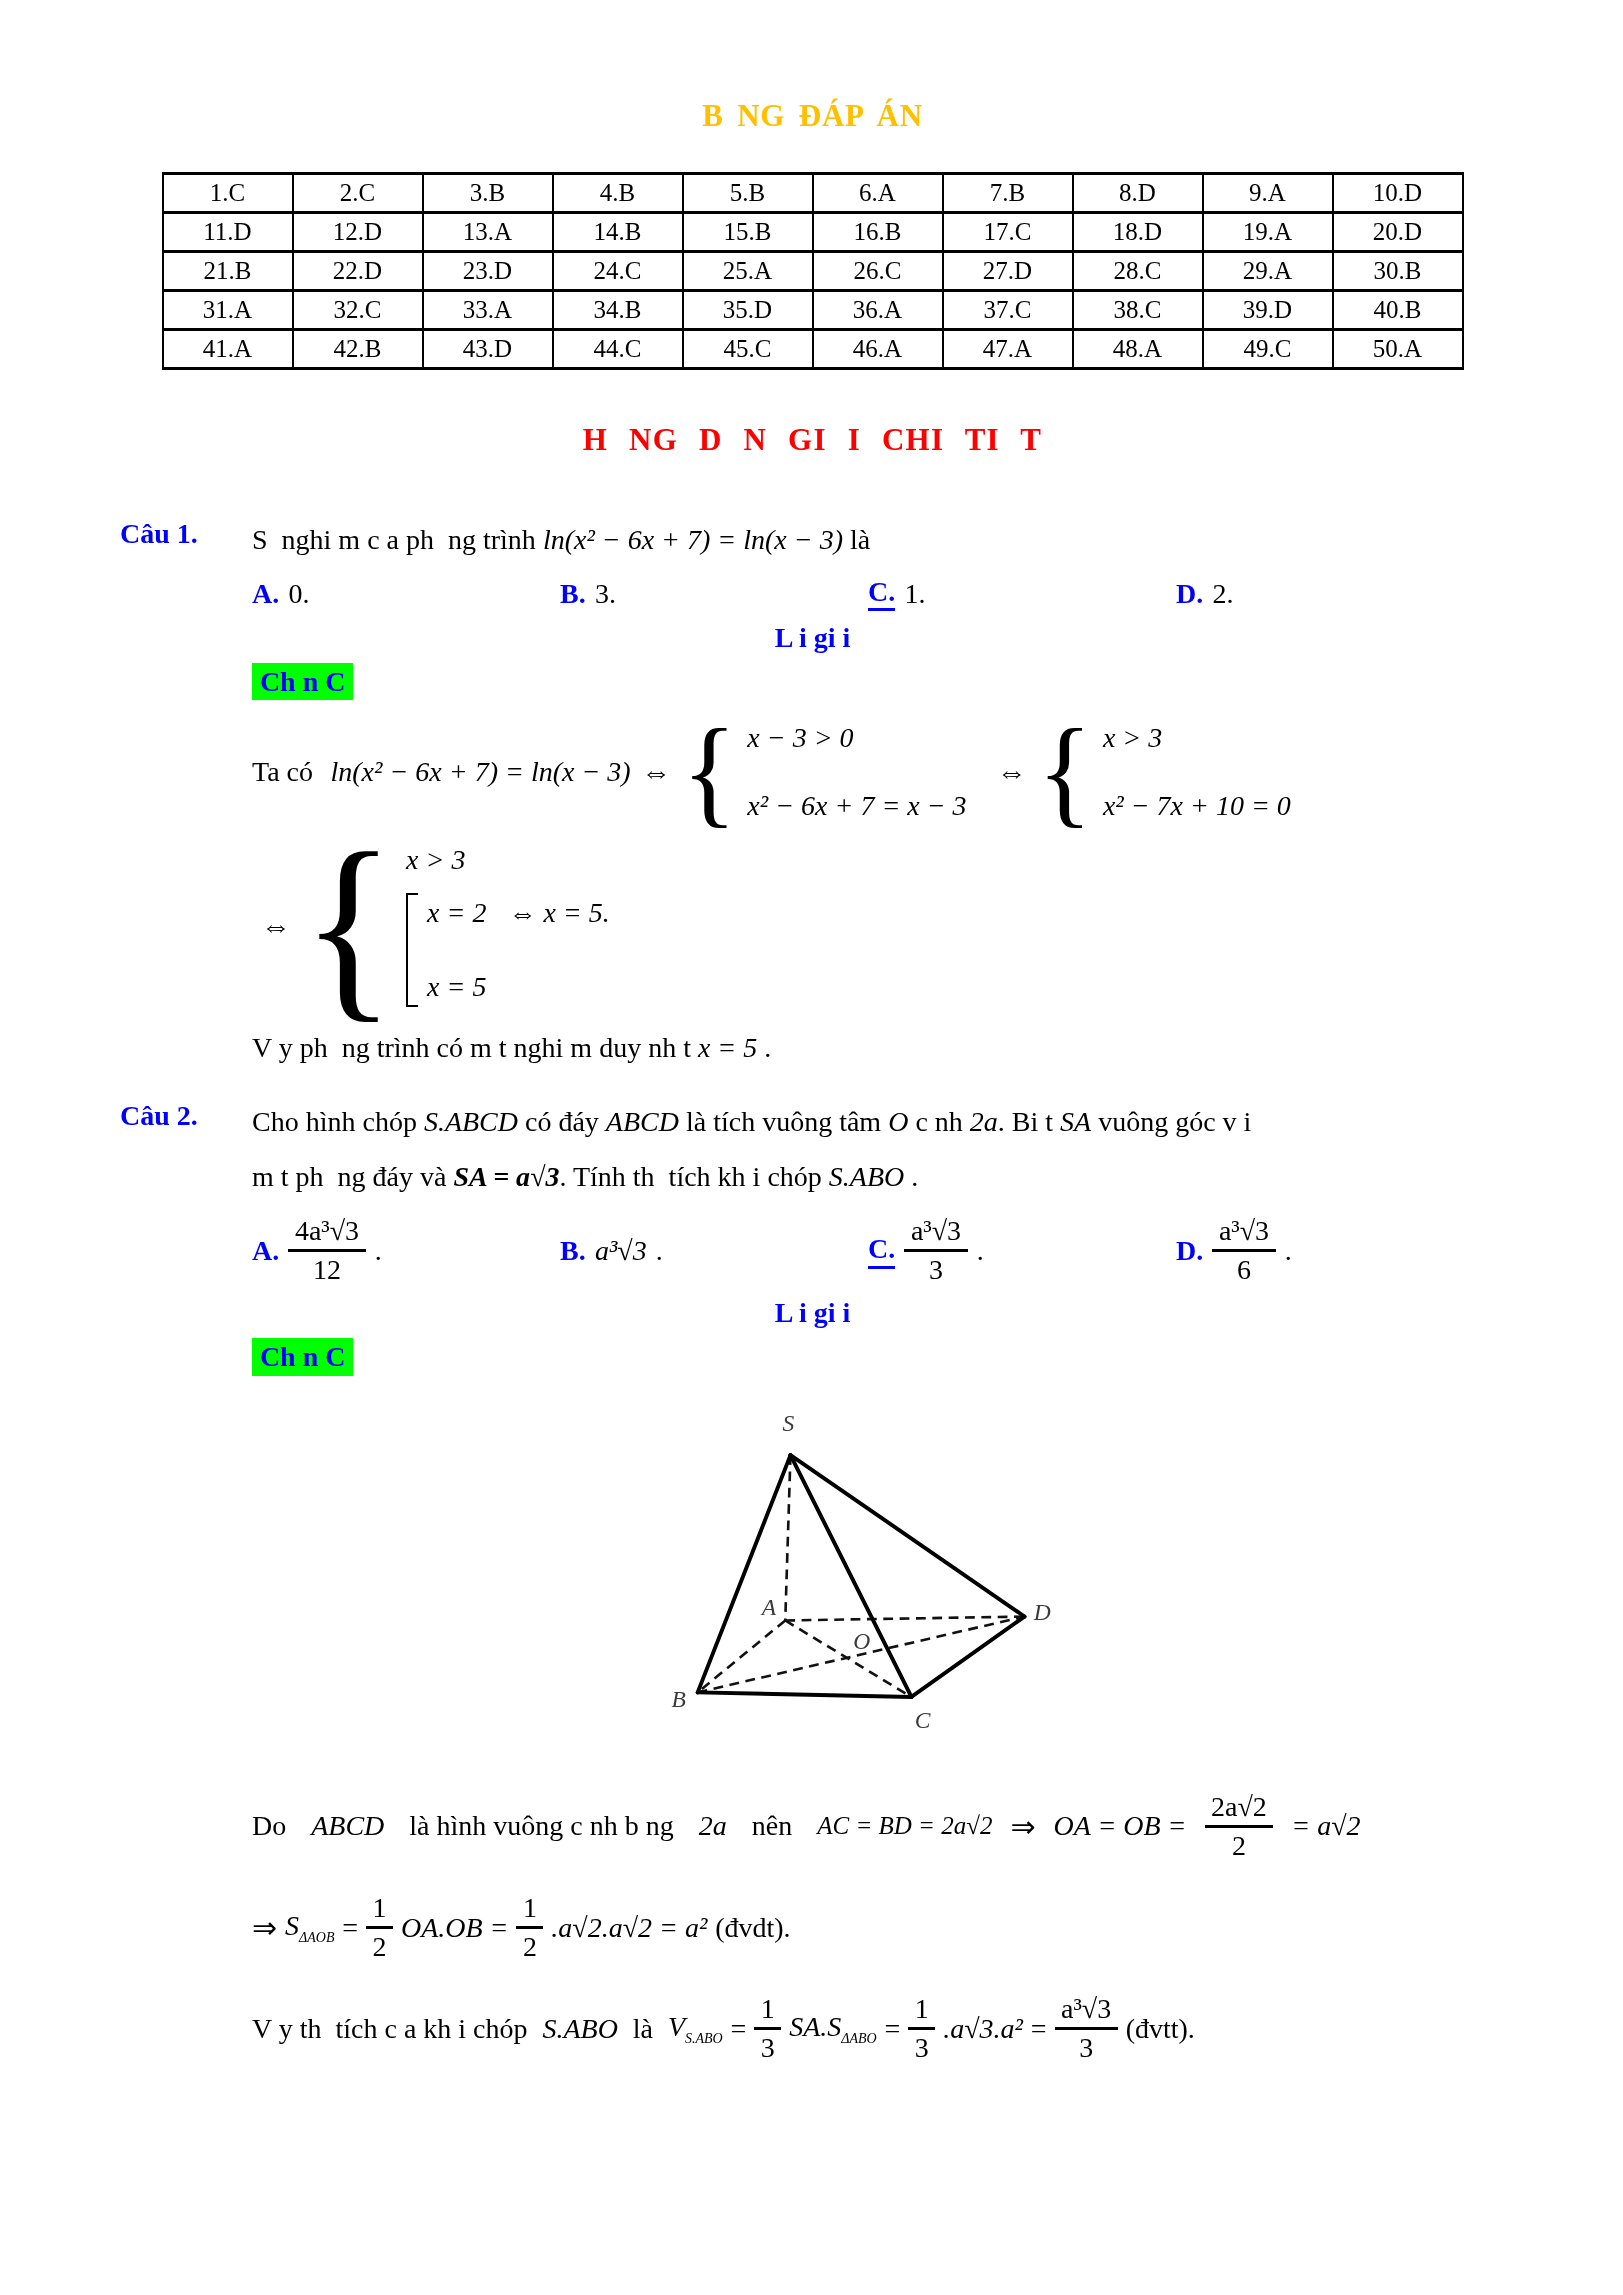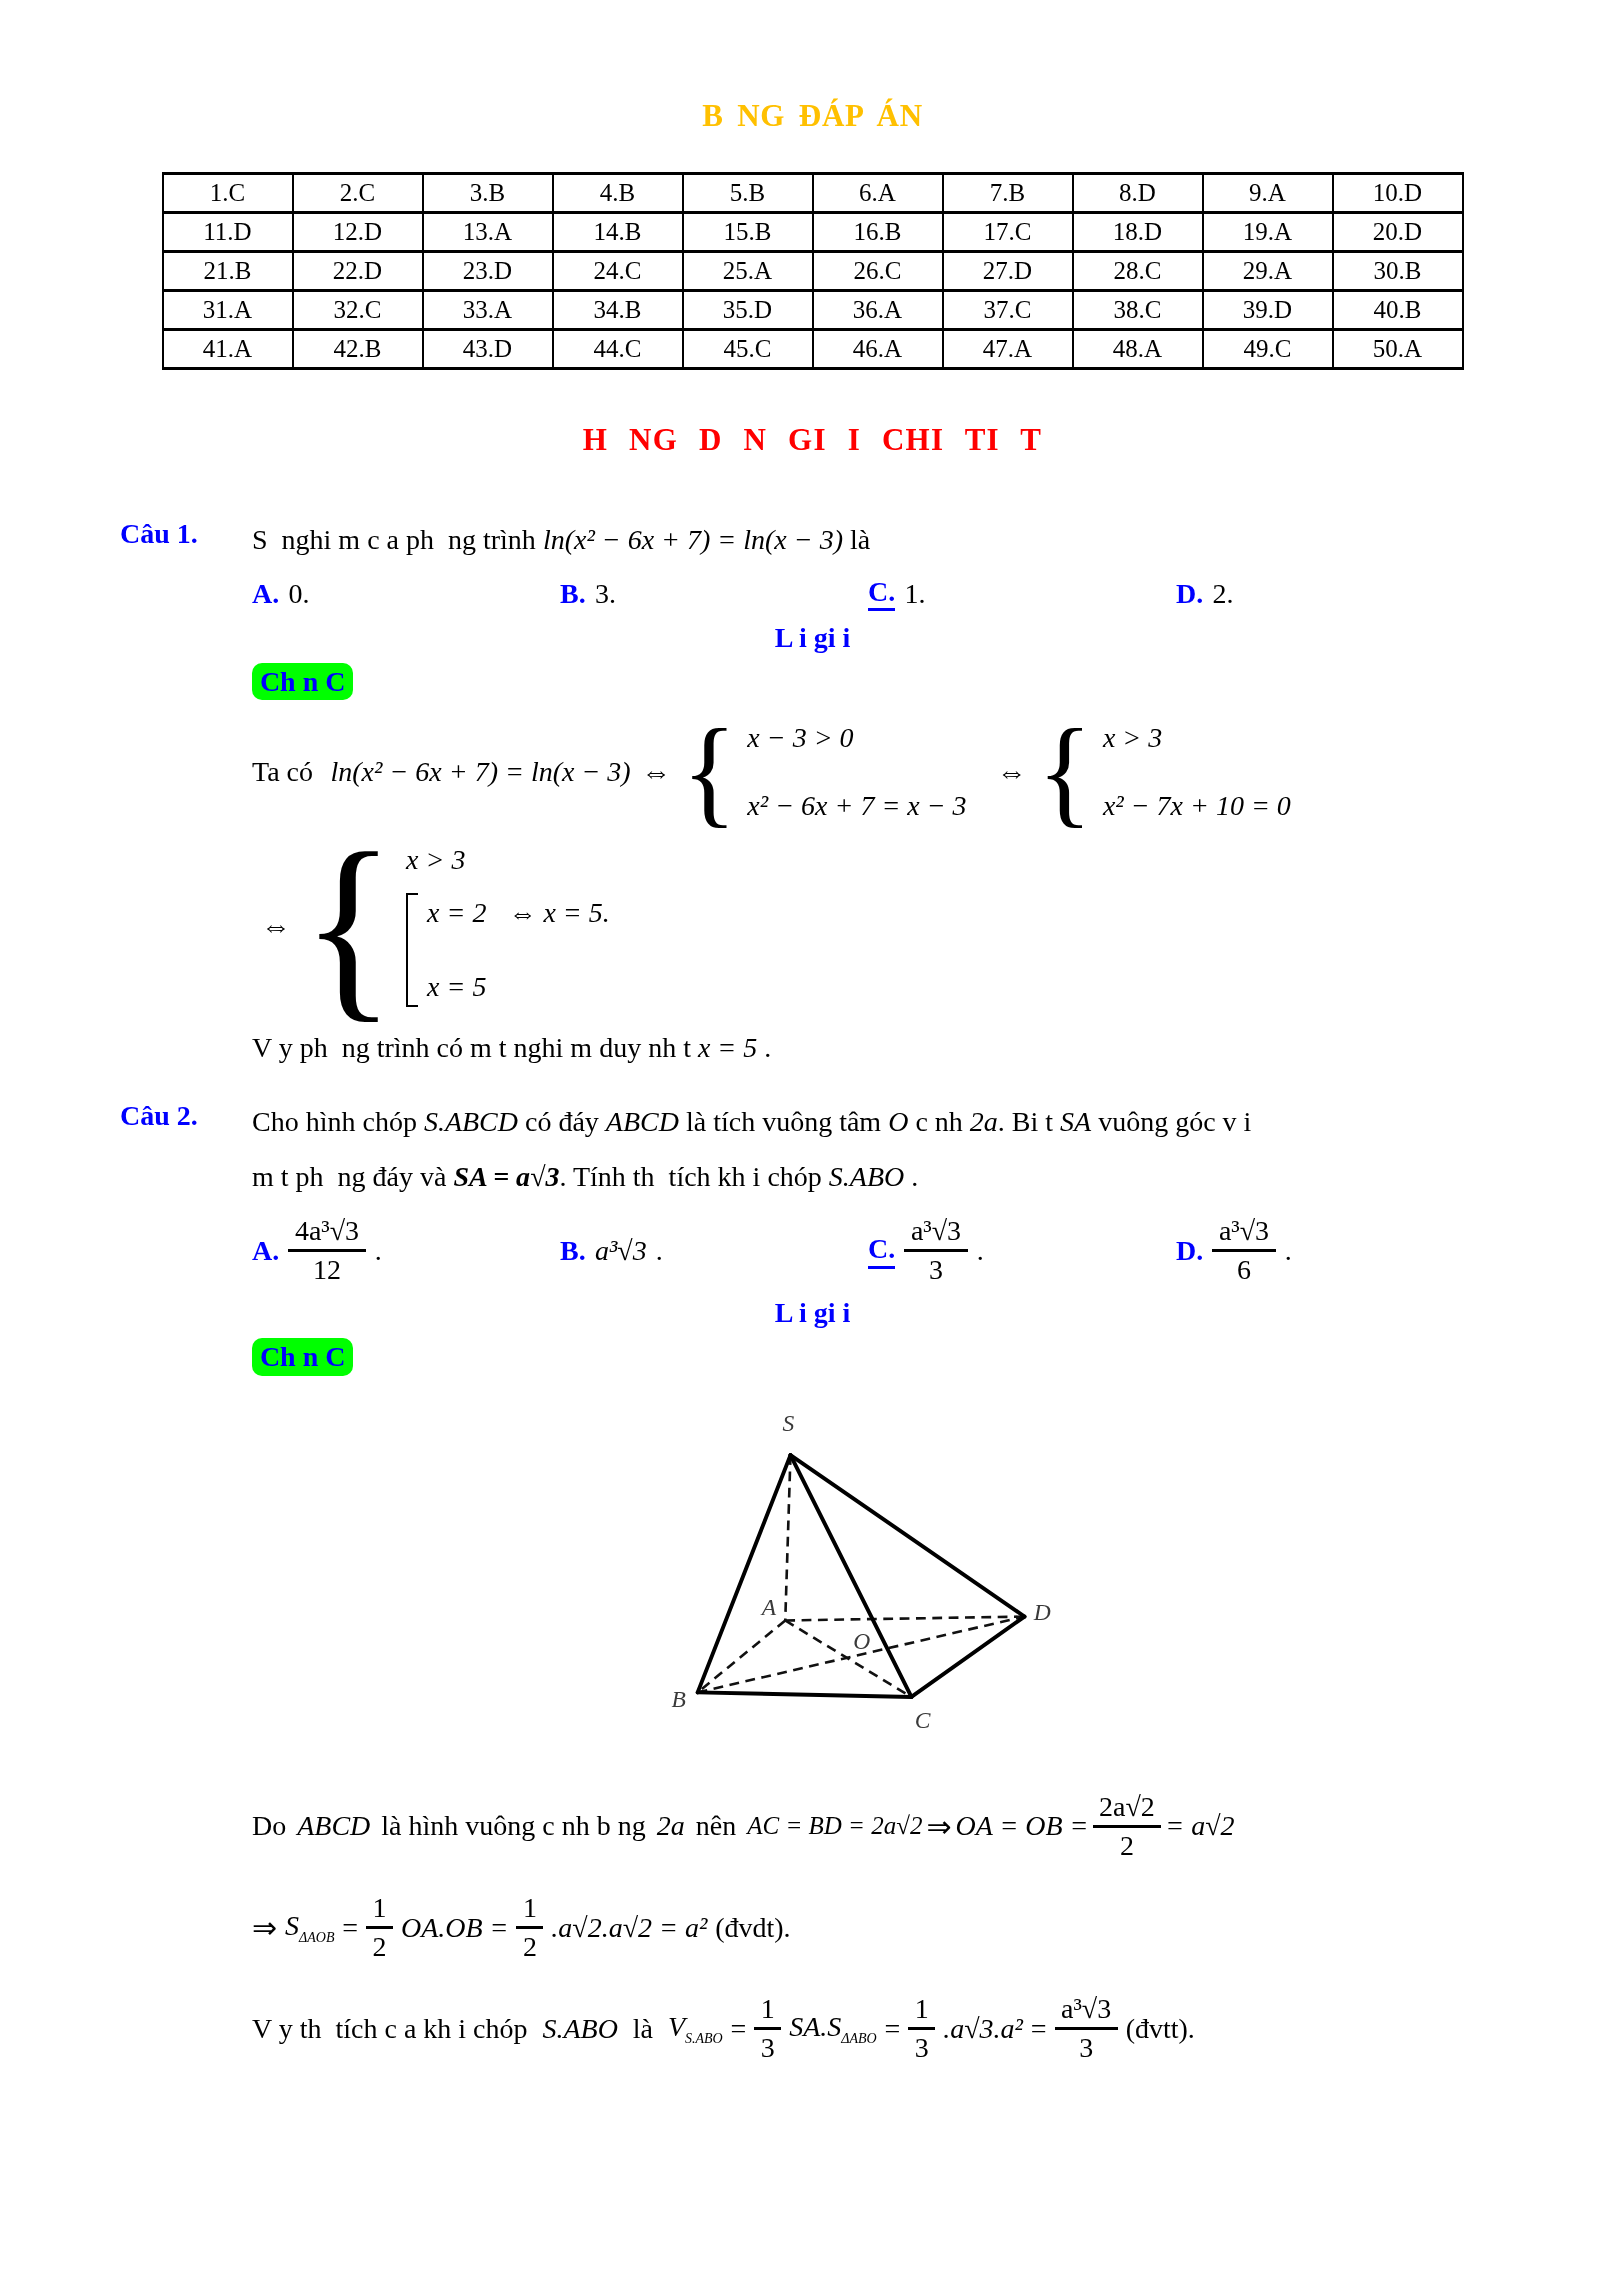--- a/index.html
+++ b/index.html
@@ -40,21 +40,21 @@
   .mi { font-style:italic; }
   .bmi { font-style:italic; font-weight:bold; }
 
   .opts { display:flex; margin:14.4px 0 0 132px; }
   .opt { width:308px; display:flex; align-items:center; gap:9.2px; }
   .optlabel { color:#0000FF; font-weight:bold; }
   .optlabel.correct { border-bottom:3.9px solid #0000FF; padding-bottom:0.7px; }
 
   .loigiai { text-align:center; color:#0000FF; font-weight:bold; margin-top:10.5px; }
   .chonwrap { margin:9.2px 0 0 132px; }
-  .chon { display:inline-block; background:#00FF00; color:#0000FF; font-weight:bold; padding:2.6px 7.9px;border-radius:10px; }
+  .chon { display:inline-block; background:#00FF00; color:#0000FF; font-weight:bold; padding:2.6px 7.9px; }
 
   
   .mline { display:flex; align-items:center; margin-left:132px; }
   .gap { gap:10.5px; }
   .brace { font-family:"Liberation Serif",serif; line-height:0.82; font-weight:400; transform:scaleY(1.05); }
   .b2 { font-size:115px; }
   .b3 { font-size:196px; }
   .syscol { display:flex; flex-direction:column; gap:36px; }
   .sys3col { display:flex; flex-direction:column; gap:17px; }
   .brrow { display:flex; align-items:stretch; }
@@ -294,21 +294,21 @@
 
         <text class="figlabel" x="178" y="58">S</text>
         <text class="figlabel" x="146" y="340">A</text>
         <text class="figlabel" x="8" y="480">B</text>
         <text class="figlabel" x="380" y="512">C</text>
         <text class="figlabel" x="562" y="348">D</text>
         <text class="figlabel" x="286" y="392">O</text>
       </svg>
     </div>
 
-    <div class="mline" style="margin-top:38px; gap:4px;">
+    <div class="mline" style="margin-top:38px; gap:18px;">
       <span class="t">Do </span>
       <span class="mi">ABCD</span>
       <span class="t"> là hình vuông c nh b ng </span>
       <span class="mi">2a</span>
       <span class="t"> nên </span>
       <span class="mi" style="font-size:25px;">AC = BD = 2a√2</span>
       <span class="arrow">⇒</span>
       <span class="mi">OA = OB =</span>
       <span class="frac">
         <span class="num">2a√2</span>

